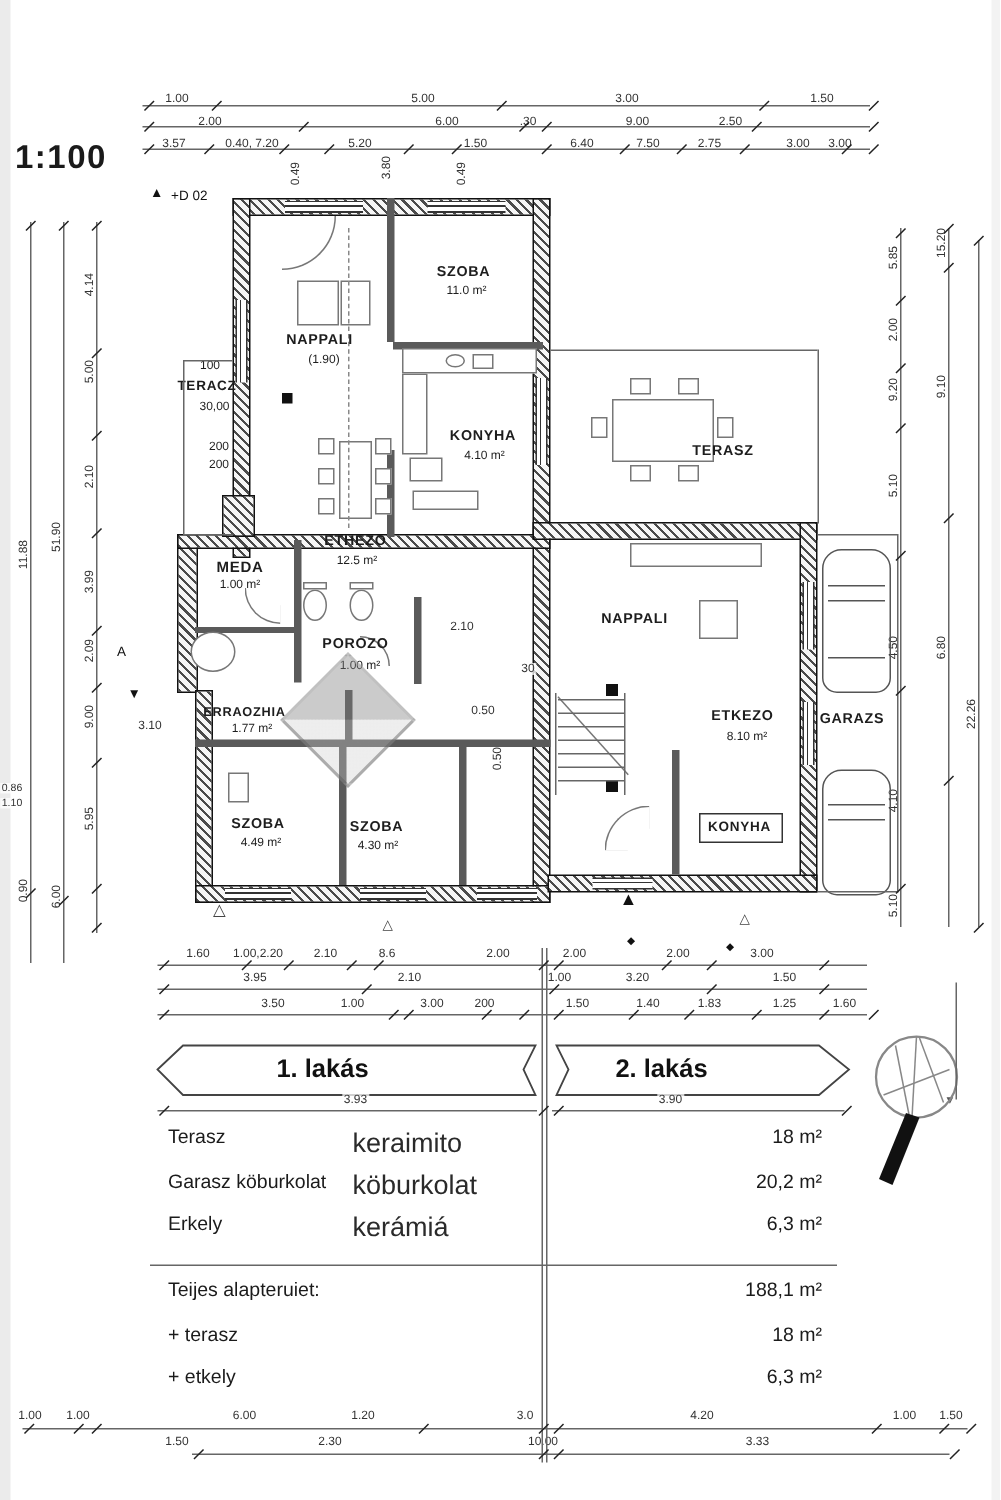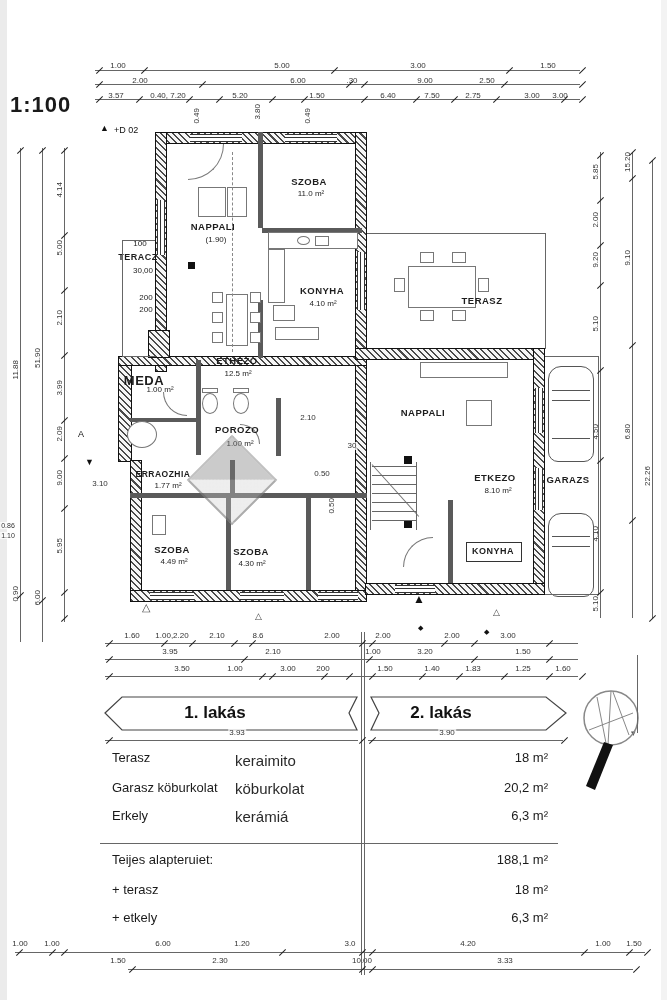--- a/index.html
+++ b/index.html
@@ -23,21 +23,21 @@
   .blk{position:absolute;background:#111;}
   .room{position:absolute;font-size:9.5px;font-weight:bold;letter-spacing:.5px;color:#1d1d1d;
         white-space:nowrap;transform:translateX(-50%);line-height:1;}
   .rarea{position:absolute;font-size:8px;color:#1d1d1d;white-space:nowrap;transform:translateX(-50%);line-height:1;}
   .mark{position:absolute;color:#111;line-height:1;}
   .dash{position:absolute;width:0;border-left:1px dashed #888;}
   .diag{position:absolute;height:1px;background:#777;transform-origin:left center;}
   .arc{position:absolute;box-sizing:border-box;}
   .banner-label{position:absolute;font-size:17px;font-weight:bold;color:#111;transform:translateX(-50%);}
   .tname{position:absolute;font-size:13px;color:#1b1b1b;white-space:nowrap;}
-  .tmat{position:absolute;font-size:15px;color:#2a2a2a;white-space:nowrap;}
+  .tmat{position:absolute;font-size:18px;color:#2a2a2a;white-space:nowrap;}
   .tval{position:absolute;width:92px;text-align:right;font-size:13px;color:#1b1b1b;white-space:nowrap;}
   .wm-logo{position:absolute;width:60px;height:60px;transform:rotate(45deg);
            border:2px solid rgba(125,125,125,.4);
            background:linear-gradient(135deg,rgba(125,125,125,.4) 50%,rgba(205,205,205,.35) 50%);}
   .wm-text{position:absolute;font-family:"Liberation Serif",serif;font-size:40px;font-weight:bold;
            letter-spacing:4px;color:rgba(115,115,115,.38);line-height:1;}
   .car{position:absolute;box-sizing:border-box;border:1.5px solid #555;border-radius:13px 13px 10px 10px;}
   .cline{position:absolute;height:1px;background:#555;}
   svg{position:absolute;}
 </style>
@@ -250,21 +250,21 @@
   <span class="room" style="left:322px;top:286px">KONYHA</span>
   <span class="rarea" style="left:323px;top:300px">4.10 m²</span>
   <span class="rarea" style="left:140px;top:240px">100</span>
   <span class="room" style="left:138px;top:253px;font-size:9px">TERACZ</span>
   <span class="rarea" style="left:143px;top:267px">30,00</span>
   <span class="rarea" style="left:146px;top:294px">200</span>
   <span class="rarea" style="left:146px;top:306px">200</span>
   <span class="room" style="left:482px;top:296px">TERASZ</span>
   <span class="room" style="left:237px;top:356px">ETHEZO</span>
   <span class="rarea" style="left:238px;top:370px">12.5 m²</span>
-  <span class="room" style="left:144px;top:374px;font-size:13px">MEDA</span>
+  <span class="room" style="left:160px;top:374px;font-size:10px">MEDA</span>
   <span class="rarea" style="left:160px;top:386px">1.00 m²</span>
   <span class="room" style="left:237px;top:425px">POROZO</span>
   <span class="rarea" style="left:240px;top:440px">1.00 m²</span>
   <span class="room" style="left:163px;top:470px;font-size:8.5px">ERRAOZHIA</span>
   <span class="rarea" style="left:168px;top:482px">1.77 m²</span>
   <span class="room" style="left:423px;top:408px">NAPPALI</span>
   <span class="room" style="left:495px;top:473px">ETKEZO</span>
   <span class="rarea" style="left:498px;top:487px">8.10 m²</span>
   <span class="room" style="left:568px;top:475px">GARAZS</span>
   <span class="room" style="left:172px;top:545px">SZOBA</span>

